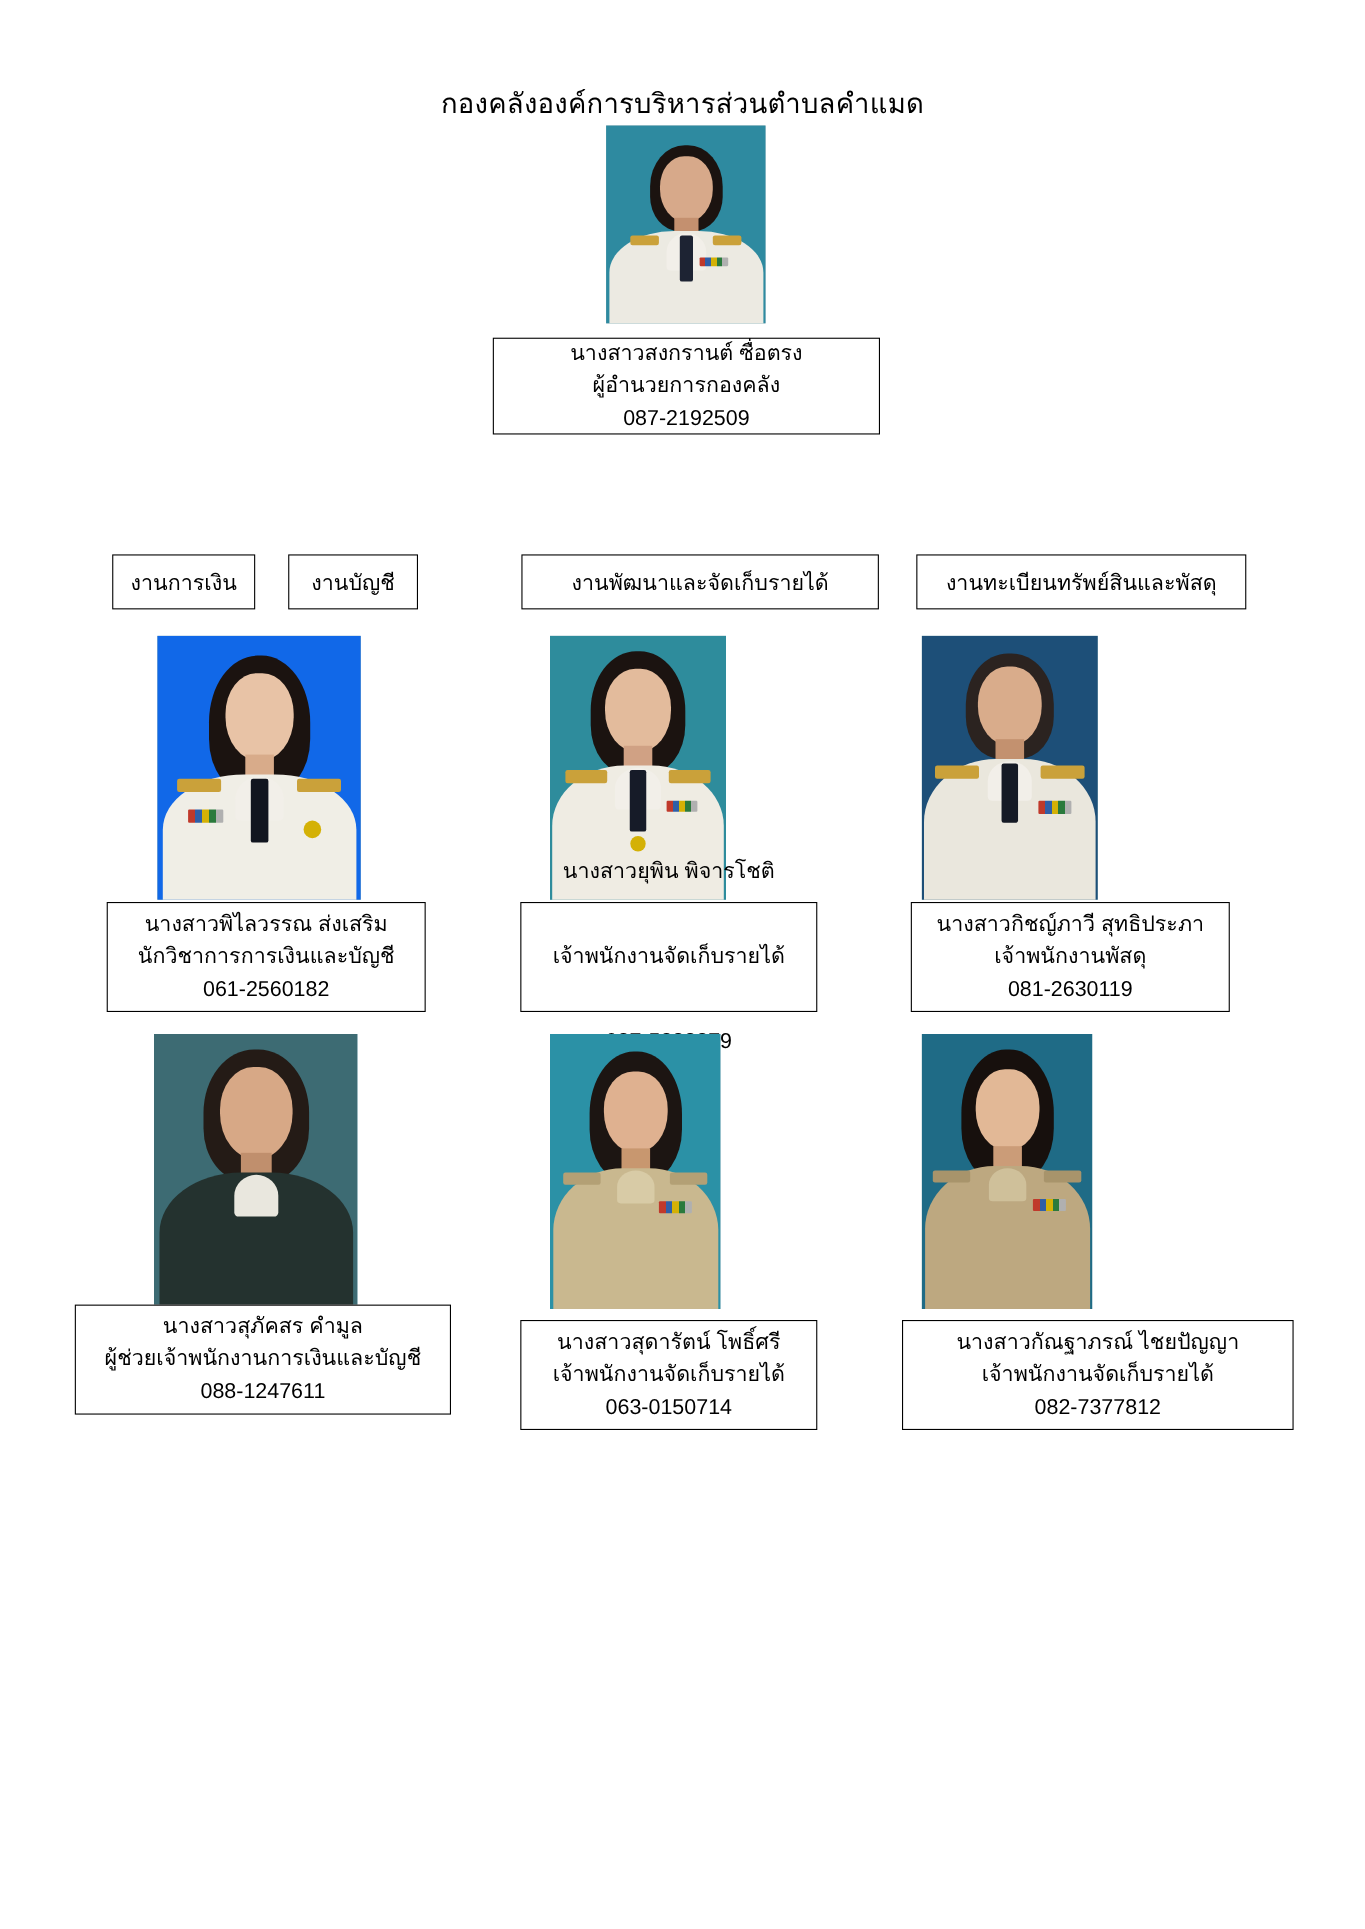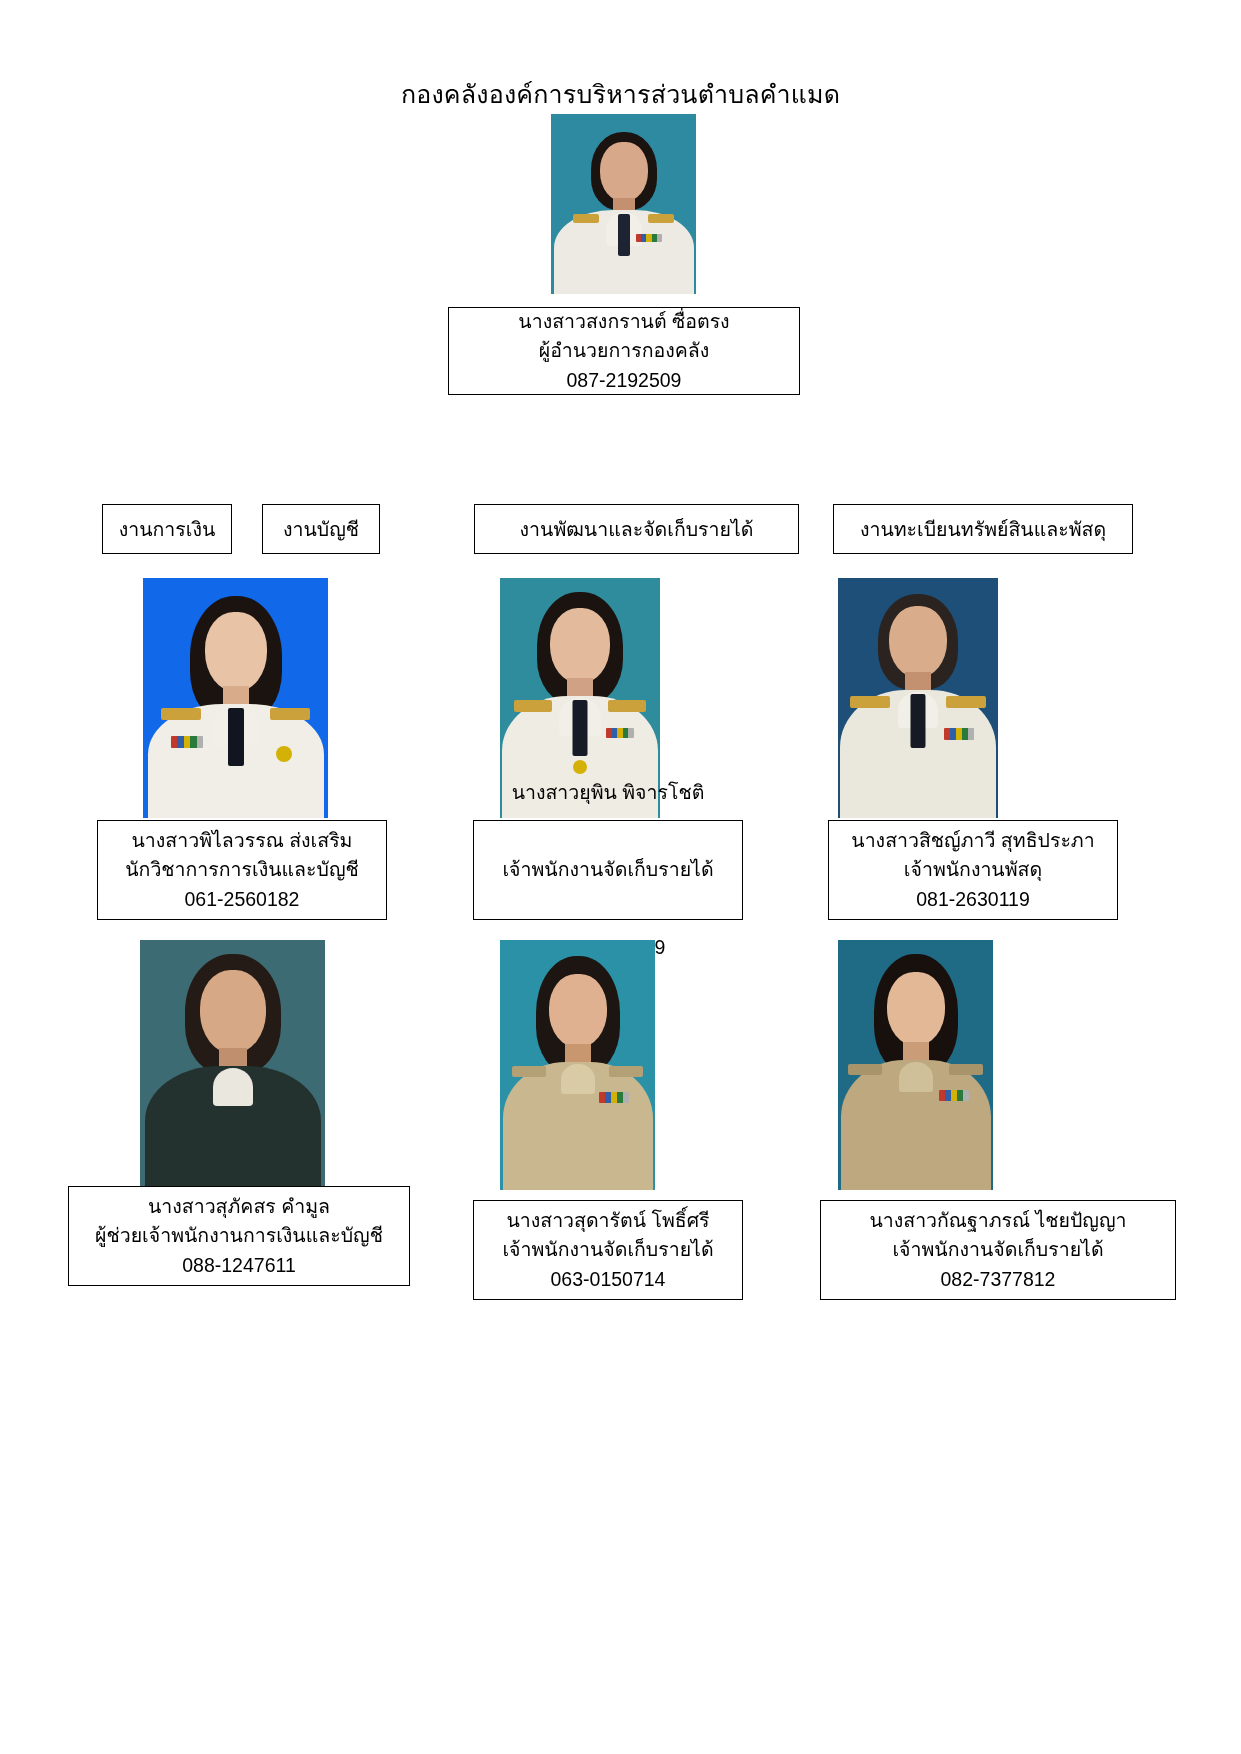--- a/index.html
+++ b/index.html
@@ -221,21 +221,21 @@
     <span class="l3">061-2560182</span>
   </div>
 
   <div class="box" style="left:473px; top:820px; width:270px; height:100px;gap:48px;">
     <span class="l1">นางสาวยุพิน  พิจารโชติ</span>
     <span class="l2">เจ้าพนักงานจัดเก็บรายได้</span>
     <span class="l3">087-5288879</span>
   </div>
 
   <div class="box" style="left:828px; top:820px; width:290px; height:100px;">
-    <span class="l1">นางสาวสิชญ์ภาวี  สุทธิประภา</span>
+    <span class="l1">นางสาวกิชญ์ภาวี  สุทธิประภา</span>
     <span class="l2">เจ้าพนักงานพัสดุ</span>
     <span class="l3">081-2630119</span>
   </div>
 
   <div class="photo" style="left:140px; top:940px; width:185px; height:250px;">
     <div class="bg" style="background:#3d6b73;"></div>
     <div class="person">
       <div class="hair" style="top:14px; width:96px; height:120px; background:#241b16;"></div>
       <div class="face" style="top:30px; width:66px; height:84px; background:#d7a886;"></div>
       <div class="neck" style="top:108px; width:28px; height:22px; background:#c08f6d;"></div>

